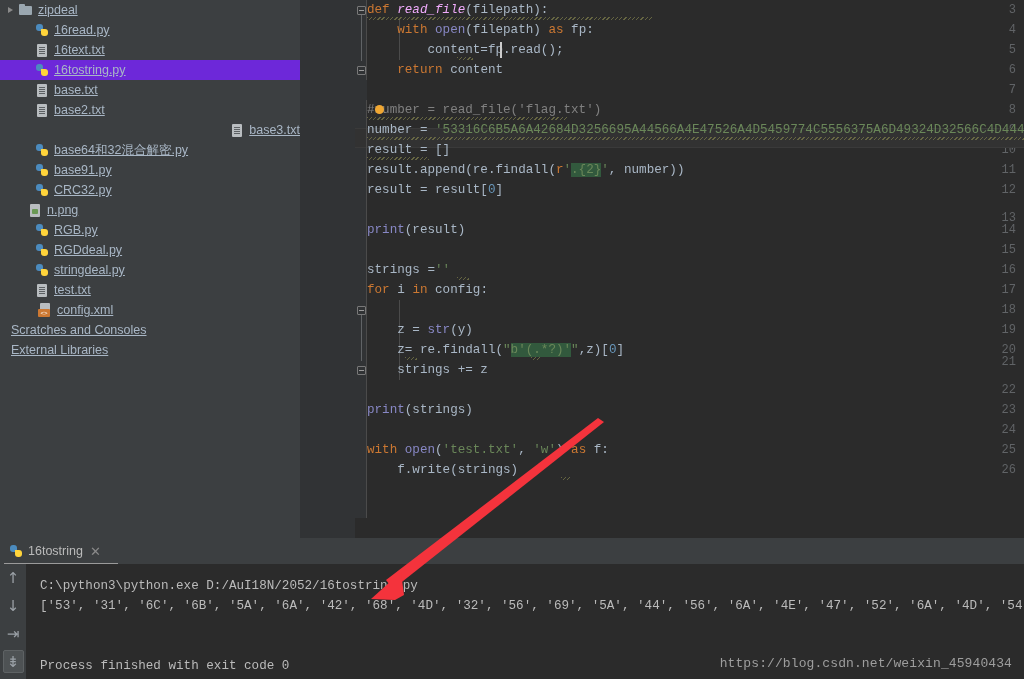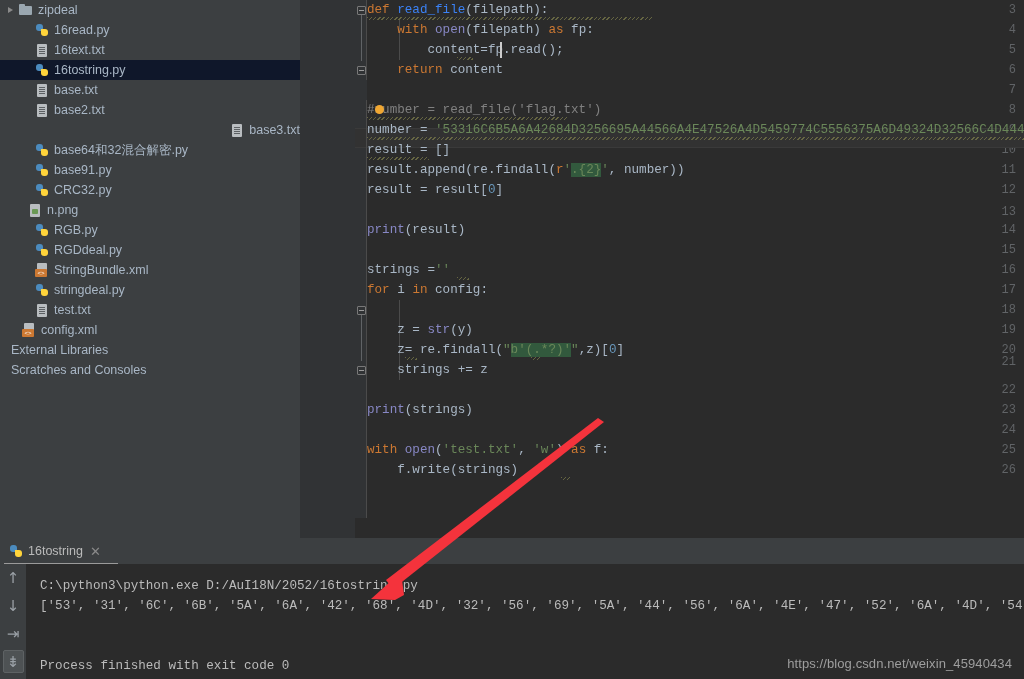--- a/index.html
+++ b/index.html
@@ -33,21 +33,21 @@
     position: relative;
     height: 20px;
     display: flex;
     align-items: center;
     white-space: nowrap;
     color: #a9b7c6;
     font-size: 12.5px;
     font-family: "Liberation Sans", sans-serif;
   }
   .tree-row.selected {
-    background: #0f172a;
+    background: #6d28d9;
   }
   .tree-arrow {
     width: 11px;
     height: 20px;
     flex: 0 0 11px;
     position: relative;
   }
   .tree-arrow.open::before {
     content: "";
     position: absolute;
@@ -55,21 +55,21 @@
     border-left: 5px solid #8a8a8a;
     border-top: 3.5px solid transparent;
     border-bottom: 3.5px solid transparent;
   }
   .tree-ico {
     width: 16px; height: 16px;
     flex: 0 0 16px;
     position: relative;
     margin-right: 4px;
   }
-  .tree-label { line-height: 20px; }
+  .tree-label { line-height: 20px; text-decoration: underline; }
 
   
   .ico-folder::before {
     content: "";
     position: absolute;
     left: 1px; top: 4px;
     width: 13px; height: 9px;
     background: #9aa7b0;
     border-radius: 1px;
   }
@@ -196,21 +196,21 @@
     white-space: pre;
     color: #a9b7c6;
   }
   .code-line {
     position: absolute;
     left: 0;
     height: 20px;
     white-space: pre;
   }
   .kw      { color: #cc7832; }
-  .fn      { color: #3b82f6; }
+  .fn      { color: #f0abfc; font-style: italic; }
   .str     { color: #6a8759; }
   .num     { color: #6897bb; }
   .cmt     { color: #808080; }
   .builtin { color: #8888c6; }
   .plain   { color: #a9b7c6; }
   .hl-green { background: #32593d; color: #6a8759; }
   .line-hl {
     position: absolute;
     left: 0; right: 0;
     height: 20px;
@@ -367,21 +367,21 @@
     position: absolute;
     left: 14px;
     height: 20px;
     white-space: pre;
   }
   #watermark {
     position: absolute;
     right: 12px; bottom: 8px;
     color: #9e9e9e;
     font-size: 13px;
-    font-family: Liberation Sans, sans-serif;
+    font-family: Liberation Mono, monospace;
     letter-spacing: .1px;
   }
 
   
   #arrow-annotation {
     position: absolute;
     left: 0; top: 0;
     width: 1024px; height: 679px;
     pointer-events: none;
   }
@@ -453,65 +453,60 @@
           <span class="tree-ico ico-py"></span>
           <span class="tree-label">RGB.py</span>
         </div>
         <div class="tree-row" style="padding-left: 23px;">
           <span class="tree-arrow"></span>
           <span class="tree-ico ico-py"></span>
           <span class="tree-label">RGDdeal.py</span>
         </div>
         <div class="tree-row" style="padding-left: 23px;">
           <span class="tree-arrow"></span>
-          <span class="tree-ico ico-xml"></span>
-          <span class="tree-label">StringBundle.xml</span>
-        </div>
-        <div class="tree-row" style="padding-left: 23px;">
-          <span class="tree-arrow"></span>
           <span class="tree-ico ico-py"></span>
           <span class="tree-label">stringdeal.py</span>
         </div>
         <div class="tree-row" style="padding-left: 23px;">
           <span class="tree-arrow"></span>
           <span class="tree-ico ico-doc"></span>
           <span class="tree-label">test.txt</span>
         </div>
-        <div class="tree-row" style="padding-left: 10px;">
+        <div class="tree-row" style="padding-left: 18px; margin-left: 8px;">
           <span class="tree-arrow"></span>
           <span class="tree-ico ico-xml"></span>
           <span class="tree-label">config.xml</span>
         </div>
         <div class="tree-row">
           <span class="tree-arrow"></span>
+          <span class="tree-label">Scratches and Consoles</span>
+        </div>
+        <div class="tree-row">
+          <span class="tree-arrow"></span>
           <span class="tree-label">External Libraries</span>
-        </div>
-        <div class="tree-row">
-          <span class="tree-arrow"></span>
-          <span class="tree-label">Scratches and Consoles</span>
         </div>
       </div>
   </div>
 
   <div id="editor-pane">
     <div id="gutter"></div>
     <div id="fold-strip"></div>
 
     <div id="line-numbers">
         <div class="ln" style="top: 0px;">3</div>
         <div class="ln" style="top: 20px;">4</div>
         <div class="ln" style="top: 40px;">5</div>
         <div class="ln" style="top: 60px;">6</div>
         <div class="ln" style="top: 80px;">7</div>
         <div class="ln" style="top: 100px;">8</div>
         <div class="ln" style="top: 120px;">9</div>
         <div class="ln" style="top: 140px;">10</div>
         <div class="ln" style="top: 160px;">11</div>
         <div class="ln" style="top: 180px;">12</div>
-        <div class="ln" style="top: 202px;">13</div>
+        <div class="ln" style="top: 208px;">13</div>
         <div class="ln" style="top: 220px;">14</div>
         <div class="ln" style="top: 240px;">15</div>
         <div class="ln" style="top: 260px;">16</div>
         <div class="ln" style="top: 280px;">17</div>
         <div class="ln" style="top: 300px;">18</div>
         <div class="ln" style="top: 320px;">19</div>
         <div class="ln" style="top: 340px;">20</div>
         <div class="ln" style="top: 352px;">21</div>
         <div class="ln" style="top: 380px;">22</div>
         <div class="ln" style="top: 400px;">23</div>

